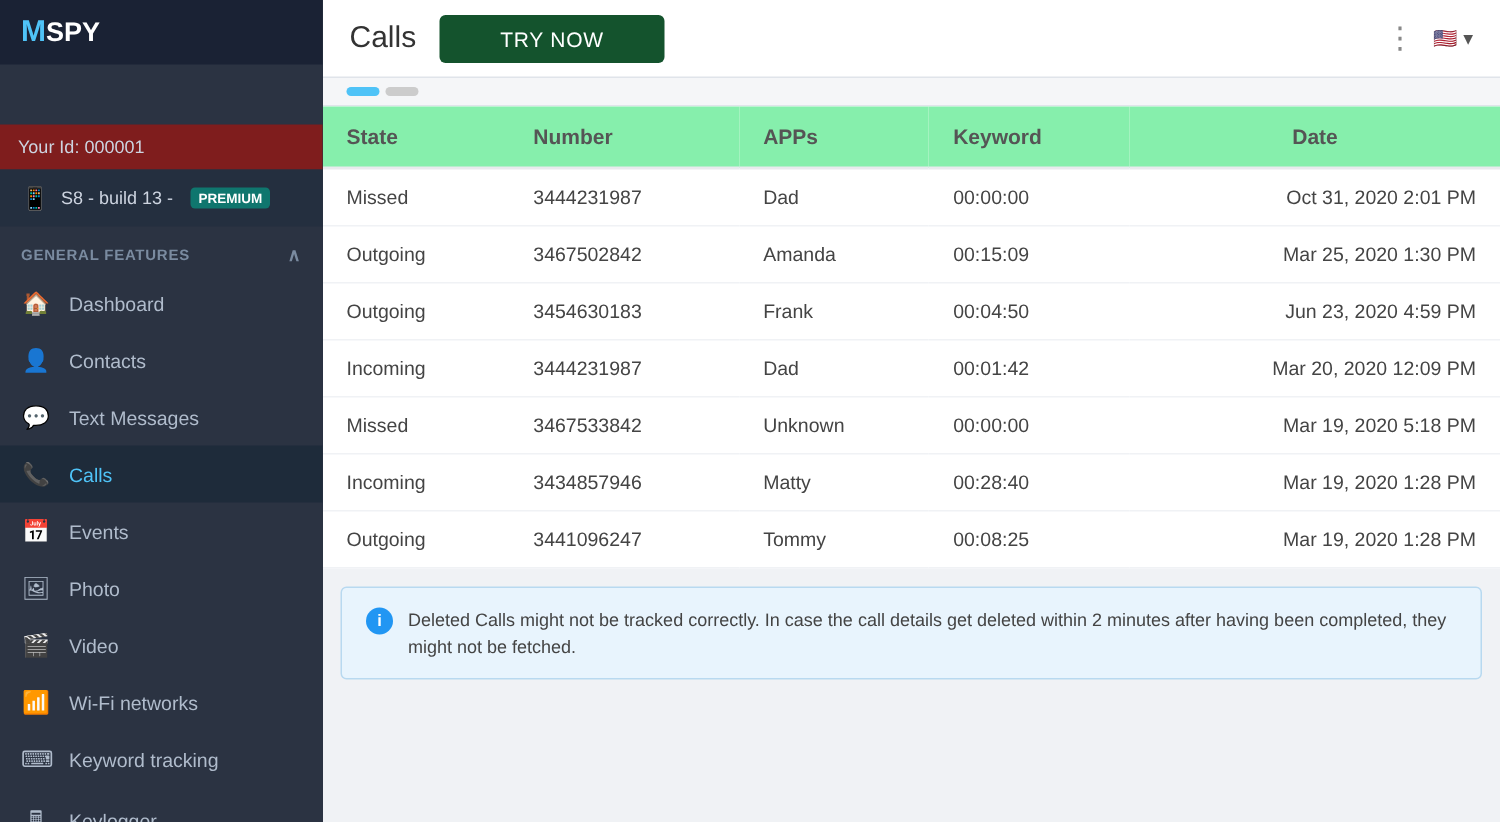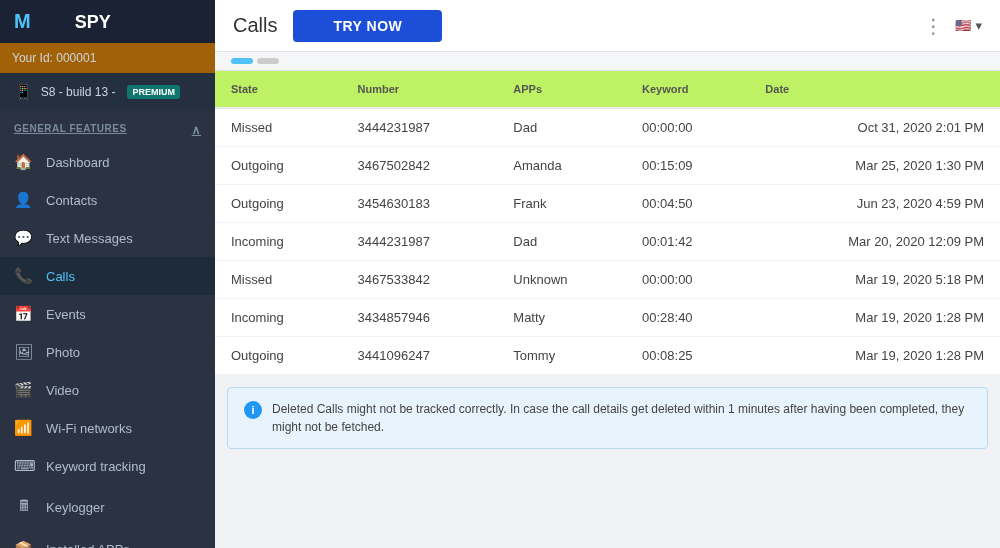--- a/index.html
+++ b/index.html
@@ -26,27 +26,28 @@
       display: flex;
       align-items: center;
       gap: 10px;
     }
     .logo-text {
       font-size: 18px;
       font-weight: bold;
       color: #fff;
     }
     .logo-m { color: #4fc3f7; }
-    .logo-spy { color: #fff; margin-left: 44px; }
+    .logo-spy { color: #fff; }
 
     .user-id-bar {
-      background: #a16207;
+      background: #7f1d1d;
       padding: 8px 12px;
       font-size: 12px;
       color: #cdd4e0;
+      margin-top: 40px;
     }
 
     .device-bar {
       background: #242f3f;
       padding: 10px 14px;
       display: flex;
       align-items: center;
       gap: 8px;
       font-size: 12px;
       color: #cdd4e0;
@@ -66,22 +67,22 @@
     }
 
     .nav-section-label {
       padding: 12px 14px 6px;
       font-size: 10px;
       font-weight: bold;
       color: #7a8ba0;
       text-transform: uppercase;
       letter-spacing: 0.5px;
       display: flex;
+      align-items: center;
       justify-content: space-between;
-      text-decoration: underline;
     }
     .nav-section-label .chevron { font-size: 12px; cursor: pointer; }
 
     .nav-item {
       display: flex;
       align-items: center;
       gap: 12px;
       padding: 10px 14px;
       cursor: pointer;
       color: #b0bccc;
@@ -111,27 +112,27 @@
       height: 52px;
       min-height: 52px;
     }
     .page-title {
       font-size: 20px;
       font-weight: 400;
       color: #333;
       flex: none;
     }
     .try-now-btn {
-      background: #1d4ed8;
+      background: #14532d;
       color: #fff;
       border: none;
       padding: 8px 40px;
       border-radius: 4px;
       font-size: 14px;
-      font-weight: 700;
+      font-weight: 400;
       cursor: pointer;
       letter-spacing: 0.5px;
     }
     .top-bar-right {
       margin-left: auto;
       display: flex;
       align-items: center;
       gap: 12px;
     }
     .dots-menu { font-size: 20px; color: #888; cursor: pointer; }
@@ -165,24 +166,24 @@
       border-collapse: collapse;
     }
     .calls-table thead tr {
       border-bottom: 2px solid #e8eaed;
     }
     .calls-table th {
       padding: 12px 16px;
       text-align: left;
       font-weight: 600;
       color: #555;
-      font-size: 11px;
-      background: #bef264;
-    }
-    .calls-table th:last-child { text-align: left; }
+      font-size: 14px;
+      background: #86efac;
+    }
+    .calls-table th:last-child { text-align: center; }
     .calls-table td {
       padding: 11px 16px;
       color: #444;
       font-size: 13px;
       border-bottom: 1px solid #f0f2f5;
       margin-top: 39px;
     }
     .calls-table td:last-child { text-align: right; }
 
     
@@ -390,16 +391,16 @@
               <td>Tommy</td>
               <td>00:08:25</td>
               <td>Mar 19, 2020 1:28 PM</td>
             </tr>
           </tbody>
       </table>
     </div>
 
     <div class="info-box">
       <div class="info-icon">i</div>
-      <span>Deleted Calls might not be tracked correctly. In case the call details get deleted within 1 minutes after having been completed, they might not be fetched.</span>
+      <span>Deleted Calls might not be tracked correctly. In case the call details get deleted within 2 minutes after having been completed, they might not be fetched.</span>
     </div>
   </div>
 </div>
 
 </body></html>

